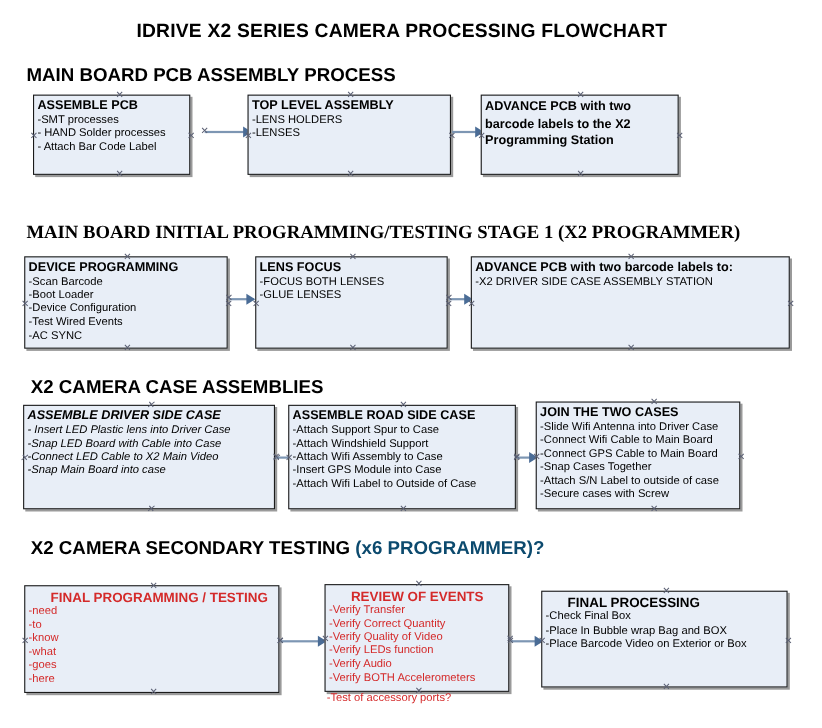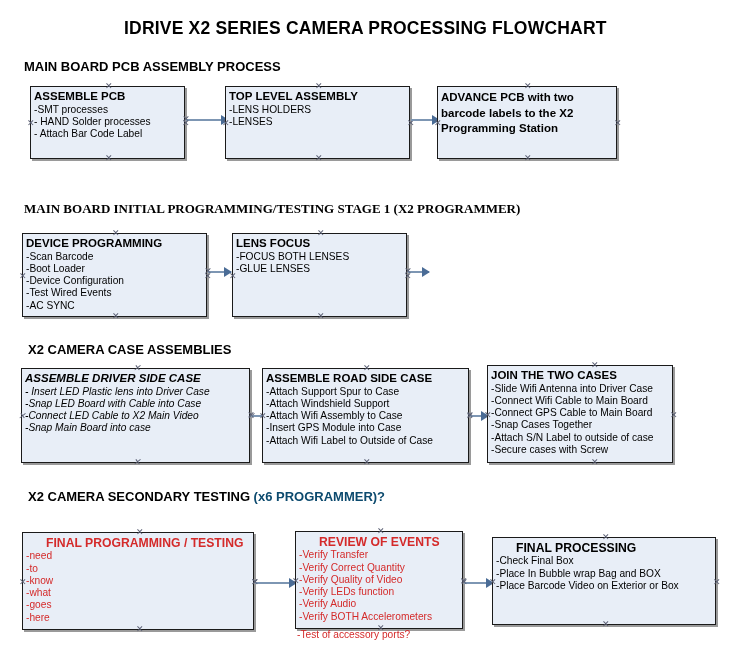--- a/index.html
+++ b/index.html
@@ -16,21 +16,21 @@
 
   .title {
     position: absolute;
     font-size: 17.5px;
     font-weight: bold;
     letter-spacing: 0.2px;
     white-space: nowrap;
   }
   .section-head {
     position: absolute;
-    font-size: 13px;
+    font-size: 17px;
     font-weight: bold;
     white-space: nowrap;
   }
   .section-head .accent { color: #0c4a6e; }
 
   
   .box {
     position: absolute;
     background: #e8eef7;
     border: 1px solid #1a1a1a;
@@ -100,21 +100,21 @@
 <body>
 
 <div id="canvas">
 
   <div class="title" style="left:124px; top:18px;">IDRIVE X2  SERIES CAMERA PROCESSING FLOWCHART</div>
 
   <div class="section-head" style="left:24px; top:59px;">
     <span>MAIN BOARD PCB ASSEMBLY PROCESS</span>
   </div>
 
-  <div class="box" style="left:30px; top:86px; width:155px; height:73px;">
+  <div class="box" style="left:30px; top:86px; width:143px; height:73px;">
     <div class="bx-title">ASSEMBLE PCB</div>
     <div class="bx-line">-SMT processes</div>
     <div class="bx-line">- HAND Solder processes</div>
     <div class="bx-line">- Attach Bar Code Label</div>
     <span class="handle" style="left:74px; top:-4px;"></span>
     <span class="handle" style="left:74px; bottom:-4px;"></span>
     <span class="handle" style="left:-4px; top:33px;"></span>
     <span class="handle" style="right:-5px; top:33px;"></span>
   </div>
 
@@ -179,20 +179,28 @@
     <span class="handle" style="left:-4px; top:39px;"></span>
     <span class="handle" style="right:-5px; top:39px;"></span>
   </div>
 
   <div class="conn" style="left:408px; top:267px; width:21px;">
     <span class="ln"></span>
     <span class="ah"></span>
     <span class="hstart"></span>
   </div>
 
+  <div class="box" style="left:428px; top:233px; width:290px; height:84px;">
+    <div class="bx-title">ADVANCE PCB with two barcode labels to:</div>
+    <div class="bx-line">-X2 DRIVER  SIDE  CASE  ASSEMBLY STATION</div>
+    <span class="handle" style="left:141px; top:-4px;"></span>
+    <span class="handle" style="left:141px; bottom:-4px;"></span>
+    <span class="handle" style="left:-4px; top:39px;"></span>
+    <span class="handle" style="right:-5px; top:39px;"></span>
+  </div>
 
   <div class="section-head" style="left:28px; top:342px;">
     <span>X2 CAMERA CASE ASSEMBLIES</span>
   </div>
 
   <div class="box" style="left:21px; top:368px; width:229px; height:95px;font-style:italic;">
     <div class="bx-title">ASSEMBLE DRIVER SIDE CASE</div>
     <div class="bx-line">- Insert LED Plastic lens into Driver Case</div>
     <div class="bx-line">-Snap LED Board with Cable into Case</div>
     <div class="bx-line">-Connect LED Cable to X2 Main Video</div>

